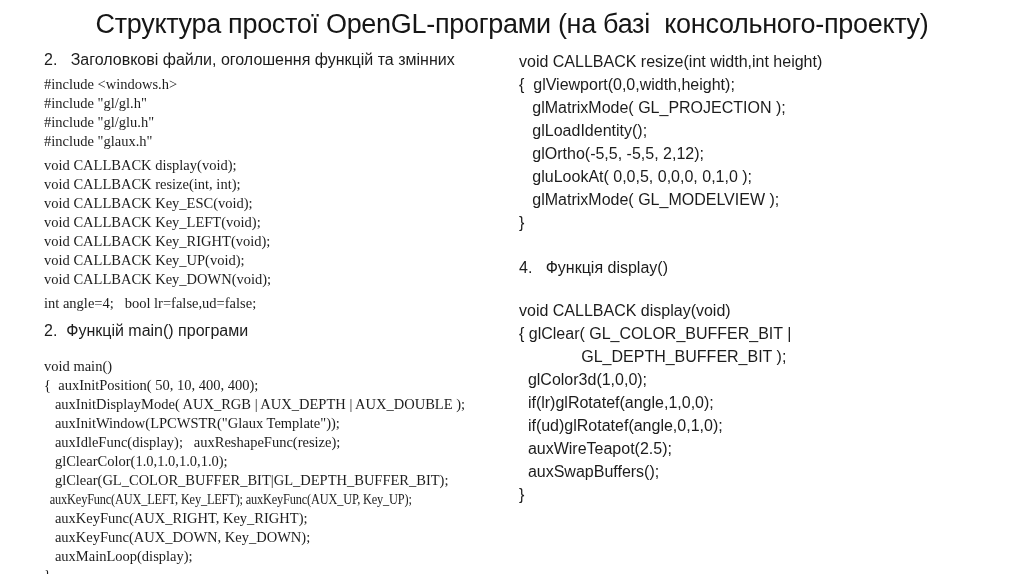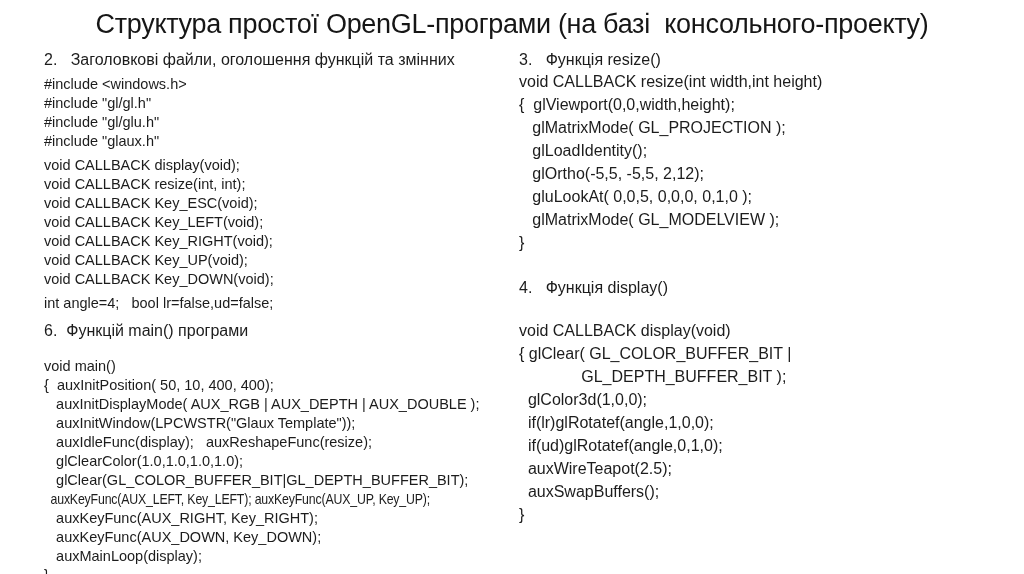--- a/index.html
+++ b/index.html
@@ -48,20 +48,21 @@
     font-size: 16px;
     line-height: 20px;
     white-space: pre;
     color: #1c1c1c;
   }
   .code { white-space: pre; }
   .code-line { white-space: pre; }
   .col-left .code {
     font-size: 14.5px;
     line-height: 19px;
+    font-family: Liberation Serif, serif;
   }
   .col-right .code {
     font-size: 16px;
     line-height: 23px;
   }
   .block-includes { margin-top: 5px; }
   .block-decls   { margin-top: 5px; }
   .block-globals { margin-top: 5px; }
   .heading-2     { margin-top: 8px; }
   .block-main    { margin-top: 16px; }
@@ -84,27 +85,26 @@
 
   <div class="col col-left">
     <div class="sec-heading heading-1">2.   Заголовкові файли, оголошення функцій та змінних</div>
 
     <div class="code block-includes"><div class="code-line">#include &lt;windows.h&gt;</div><div class="code-line">#include "gl/gl.h"</div><div class="code-line">#include "gl/glu.h"</div><div class="code-line">#include "glaux.h"</div></div>
 
     <div class="code block-decls"><div class="code-line">void CALLBACK display(void);</div><div class="code-line">void CALLBACK resize(int, int);</div><div class="code-line">void CALLBACK Key_ESC(void);</div><div class="code-line">void CALLBACK Key_LEFT(void);</div><div class="code-line">void CALLBACK Key_RIGHT(void);</div><div class="code-line">void CALLBACK Key_UP(void);</div><div class="code-line">void CALLBACK Key_DOWN(void);</div></div>
 
     <div class="code block-globals"><div class="code-line">int angle=4;   bool lr=false,ud=false;</div></div>
 
-    <div class="sec-heading heading-2">6.  Функцій main() програми</div>
+    <div class="sec-heading heading-2">2.  Функцій main() програми</div>
 
     <div class="code block-main"><div class="code-line">void main()</div><div class="code-line">{  auxInitPosition( 50, 10, 400, 400);</div><div class="code-line">   auxInitDisplayMode( AUX_RGB | AUX_DEPTH | AUX_DOUBLE );</div><div class="code-line">   auxInitWindow(LPCWSTR("Glaux Template"));</div><div class="code-line">   auxIdleFunc(display);   auxReshapeFunc(resize);</div><div class="code-line">   glClearColor(1.0,1.0,1.0,1.0);</div><div class="code-line">   glClear(GL_COLOR_BUFFER_BIT|GL_DEPTH_BUFFER_BIT);</div><div class="code-line">  auxKeyFunc(AUX_LEFT, Key_LEFT); auxKeyFunc(AUX_UP, Key_UP);</div><div class="code-line">   auxKeyFunc(AUX_RIGHT, Key_RIGHT);</div><div class="code-line">   auxKeyFunc(AUX_DOWN, Key_DOWN);</div><div class="code-line">   auxMainLoop(display);</div><div class="code-line">}</div></div>
   </div>
 
   <div class="col col-right">
-    <div class="sec-heading heading-3">3.   Функція resize()</div>
 
     <div class="code block-resize"><div class="code-line">void CALLBACK resize(int width,int height)</div><div class="code-line">{  glViewport(0,0,width,height);</div><div class="code-line">   glMatrixMode( GL_PROJECTION );</div><div class="code-line">   glLoadIdentity();</div><div class="code-line">   glOrtho(-5,5, -5,5, 2,12);</div><div class="code-line">   gluLookAt( 0,0,5, 0,0,0, 0,1,0 );</div><div class="code-line">   glMatrixMode( GL_MODELVIEW );</div><div class="code-line">}</div></div>
 
     <div class="sec-heading heading-4">4.   Функція display()</div>
 
     <div class="code block-display"><div class="code-line">void CALLBACK display(void)</div><div class="code-line">{ glClear( GL_COLOR_BUFFER_BIT |</div><div class="code-line">              GL_DEPTH_BUFFER_BIT );</div><div class="code-line">  glColor3d(1,0,0);</div><div class="code-line">  if(lr)glRotatef(angle,1,0,0);</div><div class="code-line">  if(ud)glRotatef(angle,0,1,0);</div><div class="code-line">  auxWireTeapot(2.5);</div><div class="code-line">  auxSwapBuffers();</div><div class="code-line">}</div></div>
   </div>
 
 </div>
 

